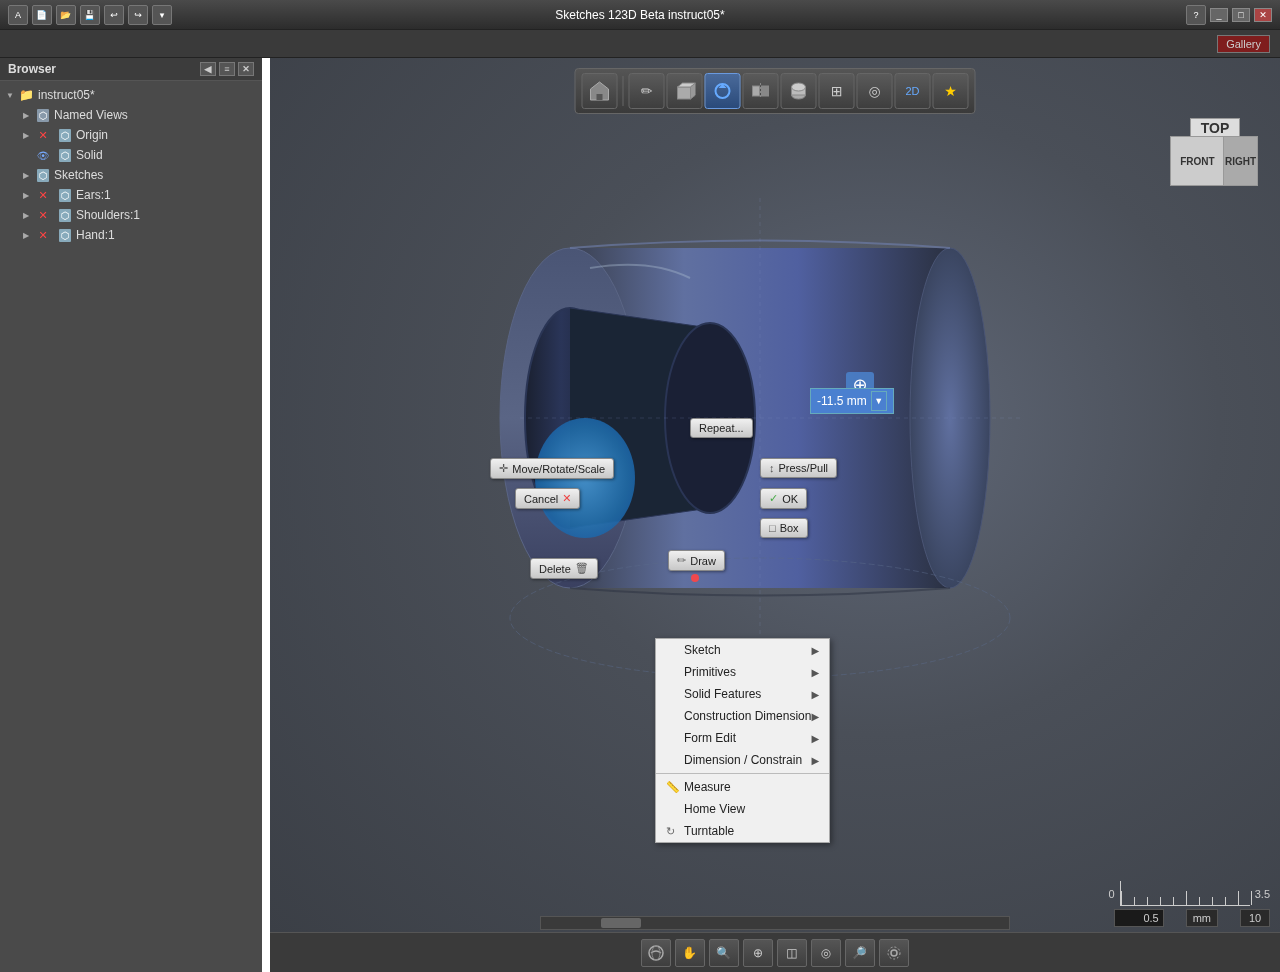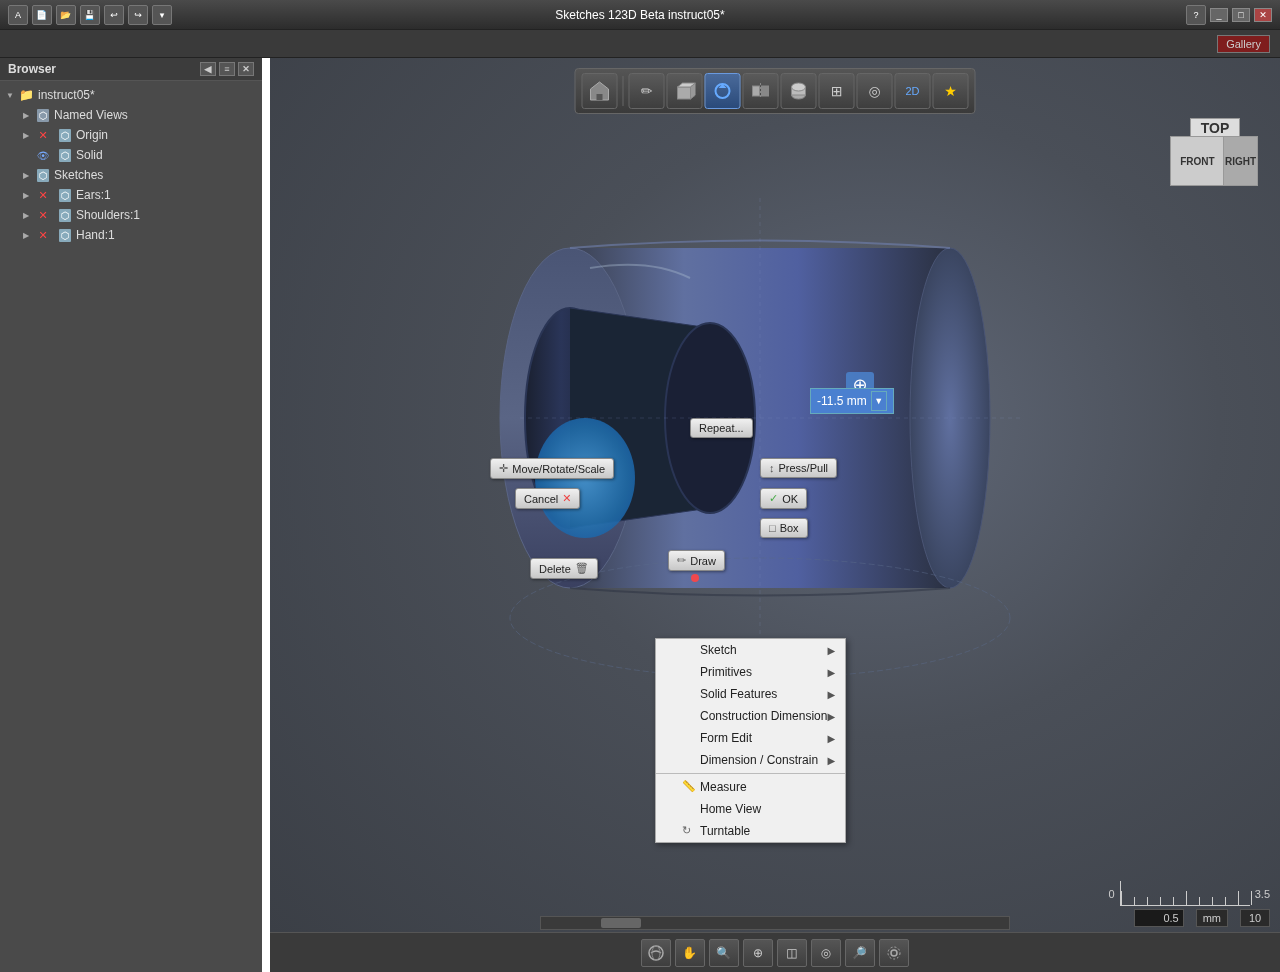--- a/index.html
+++ b/index.html
@@ -358,22 +358,22 @@
       color: #555;
       font-size: 10px;
     }
     .ctx-divider {
       height: 1px;
       background: #bbb;
       margin: 2px 0;
     }
     .ctx-item-left {
       display: flex;
+      align-items: center;
       gap: 4px;
-      margin-left: 16px;
     }
     .ctx-icon {
       width: 14px;
       font-size: 11px;
       color: #666;
     }
 
     
     #statusbar {
       position: absolute;
@@ -843,21 +843,21 @@
           <div class="ruler-tick" style="left:52px;"></div>
           <div class="ruler-tick big" style="left:65px;"></div>
           <div class="ruler-tick" style="left:78px;"></div>
           <div class="ruler-tick" style="left:91px;"></div>
           <div class="ruler-tick" style="left:104px;"></div>
           <div class="ruler-tick big" style="left:117px;"></div>
           <div class="ruler-tick big" style="left:130px;"></div>
         </div>
         <span>3.5</span>
       </div>
-      <div style="display:flex; gap:12px; align-items:center; justify-content:flex-end;">
+      <div style="display:flex; gap:22px; align-items:center; justify-content:flex-end;">
         <input id="ruler-input" type="text" value="0.5" style="background: rgb(26, 26, 26); border: 1px solid rgb(85, 85, 85); color: rgb(204, 204, 204); padding: 2px 4px; font-size: 11px; width: 50px; text-align: right;">
         <div id="unit-display" style="background:#2a2a2a; border:1px solid #555; color:#ccc; padding:2px 6px; font-size:11px;">mm</div>
         <div id="zoom-display" style="background:#2a2a2a; border:1px solid #555; color:#ccc; padding:2px 6px; font-size:11px; min-width:30px; ">10</div>
       </div>
     </div>
 
     <div id="statusbar">
       <div class="status-btn" title="Orbit">
         <svg width="18" height="18" viewBox="0 0 18 18">
           <circle cx="9" cy="9" r="7" fill="none" stroke="#aaa" stroke-width="1.5"></circle>

